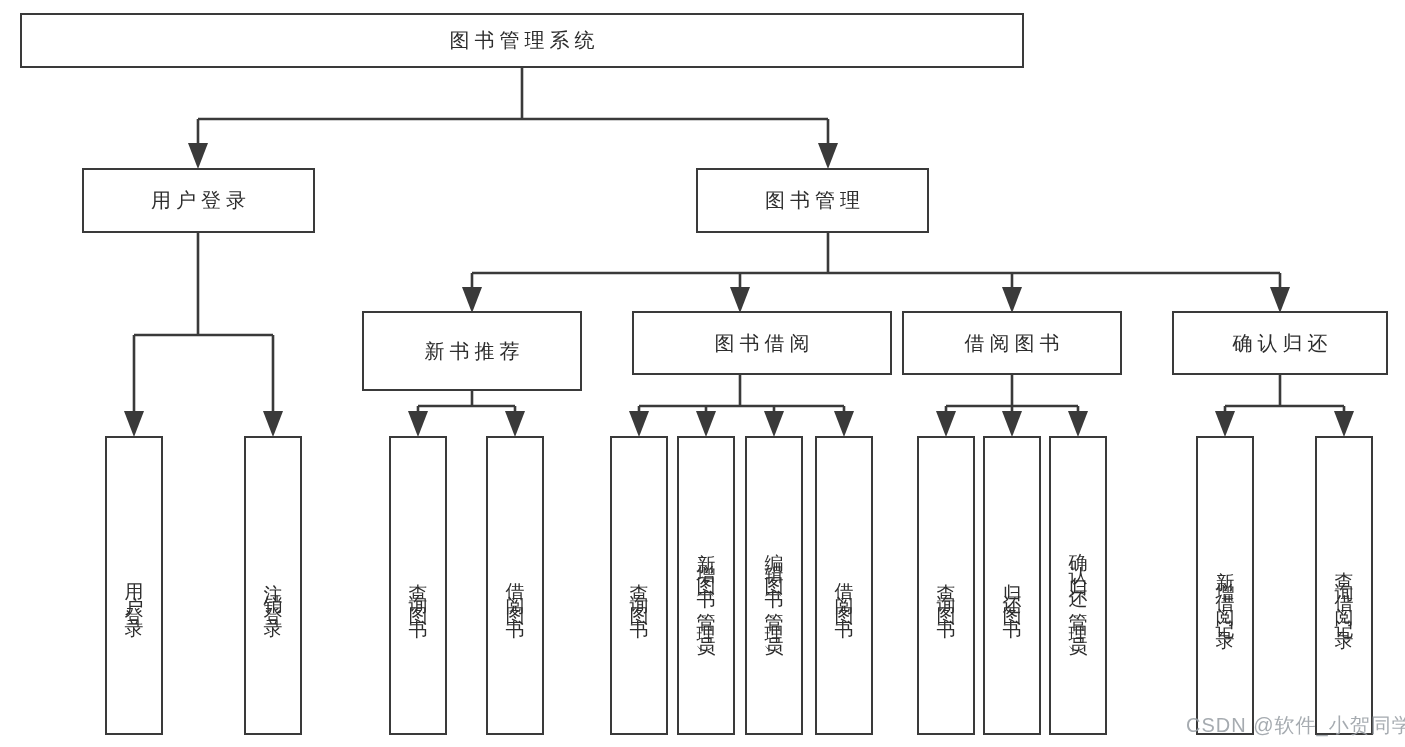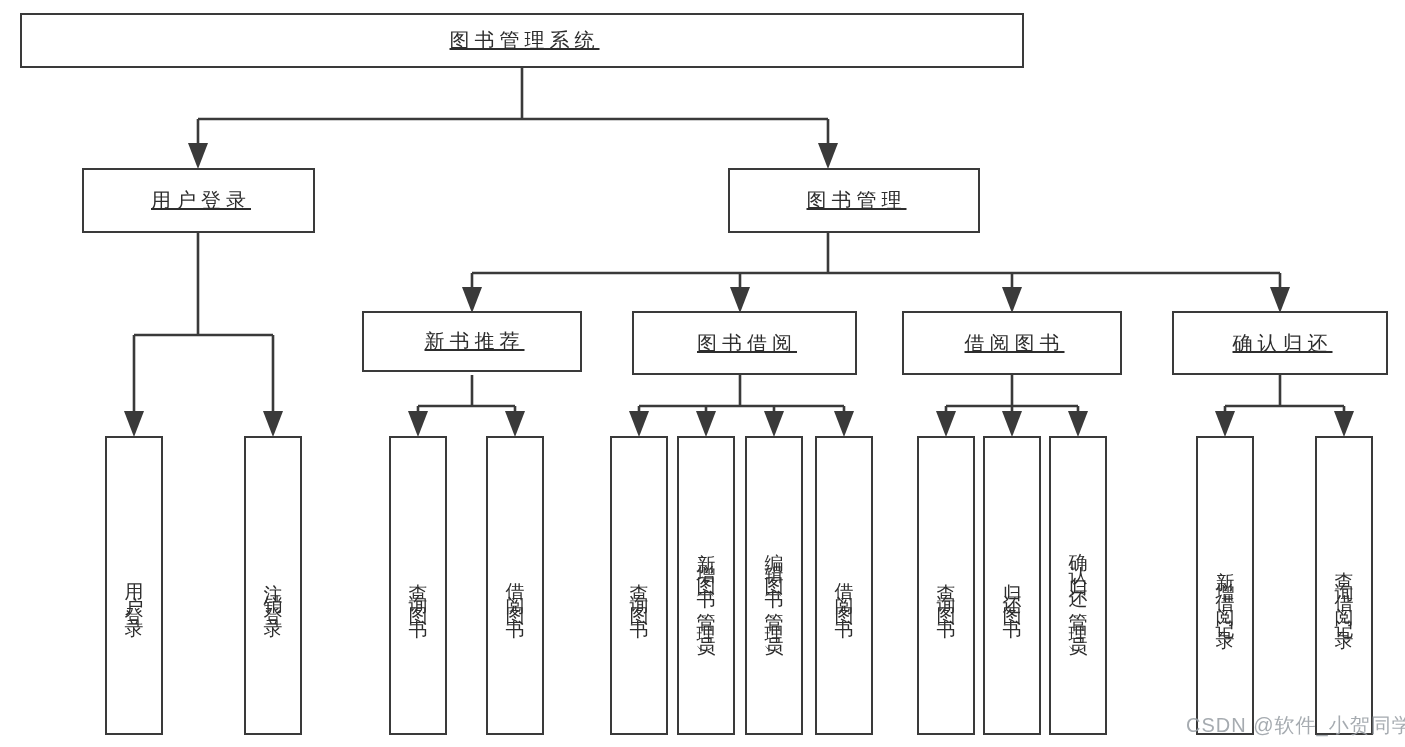--- a/index.html
+++ b/index.html
@@ -9,21 +9,21 @@
   }
   .stage{position:absolute;left:0;top:0;width:1405px;height:747px;}
   svg.connectors{position:absolute;left:0;top:0;z-index:1;}
   .cline{fill:none;stroke:#3a3a3a;stroke-width:2.6;}
   .carrow{fill:#3a3a3a;stroke:none;}
   .node{
     position:absolute;background:#ffffff;border:2.5px solid #3a3a3a;box-sizing:border-box;
     z-index:2;color:#2d2d2d;
   }
   .hnode{display:flex;align-items:center;justify-content:center;}
-  .hlbl{font-size:20px;letter-spacing:5px;padding-left:5px;white-space:nowrap;color:#2d2d2d;text-decoration:underline;}
+  .hlbl{font-size:20px;letter-spacing:5px;padding-left:5px;white-space:nowrap;color:#2d2d2d;}
   .vnode{}
   .vlbl{
     position:absolute;left:50%;top:calc(50% + 6px);transform:translate(-50%,-50%);
     writing-mode:vertical-rl;text-orientation:mixed;
     font-size:19px;letter-spacing:12px;white-space:nowrap;color:#2d2d2d;
   }
   .watermark{
     position:absolute;left:1186px;top:712px;z-index:3;
     font-size:20px;letter-spacing:1px;color:#9aa0a6;opacity:0.88;white-space:nowrap;
   }
@@ -83,28 +83,28 @@
     </g>
   </svg>
 
   <div class="node hnode" style="left:20px;top:13px;width:1004px;height:55px">
     <span class="hlbl">图书管理系统</span>
   </div>
 
   <div class="node hnode" style="left:82px;top:168px;width:233px;height:65px">
     <span class="hlbl">用户登录</span>
   </div>
-  <div class="node hnode" style="left:728px;top:168px;width:252px;height:65px">
+  <div class="node hnode" style="left:696px;top:168px;width:233px;height:65px">
     <span class="hlbl">图书管理</span>
   </div>
 
-  <div class="node hnode" style="left:362px;top:311px;width:220px;height:61px">
+  <div class="node hnode" style="left:362px;top:311px;width:220px;height:80px">
     <span class="hlbl">新书推荐</span>
   </div>
-  <div class="node hnode" style="left:632px;top:311px;width:225px;height:64px">
+  <div class="node hnode" style="left:632px;top:311px;width:260px;height:64px">
     <span class="hlbl">图书借阅</span>
   </div>
   <div class="node hnode" style="left:902px;top:311px;width:220px;height:64px">
     <span class="hlbl">借阅图书</span>
   </div>
   <div class="node hnode" style="left:1172px;top:311px;width:216px;height:64px">
     <span class="hlbl">确认归还</span>
   </div>
 
   <div class="node vnode" style="left:105px;top:436px;width:58px;height:299px">

